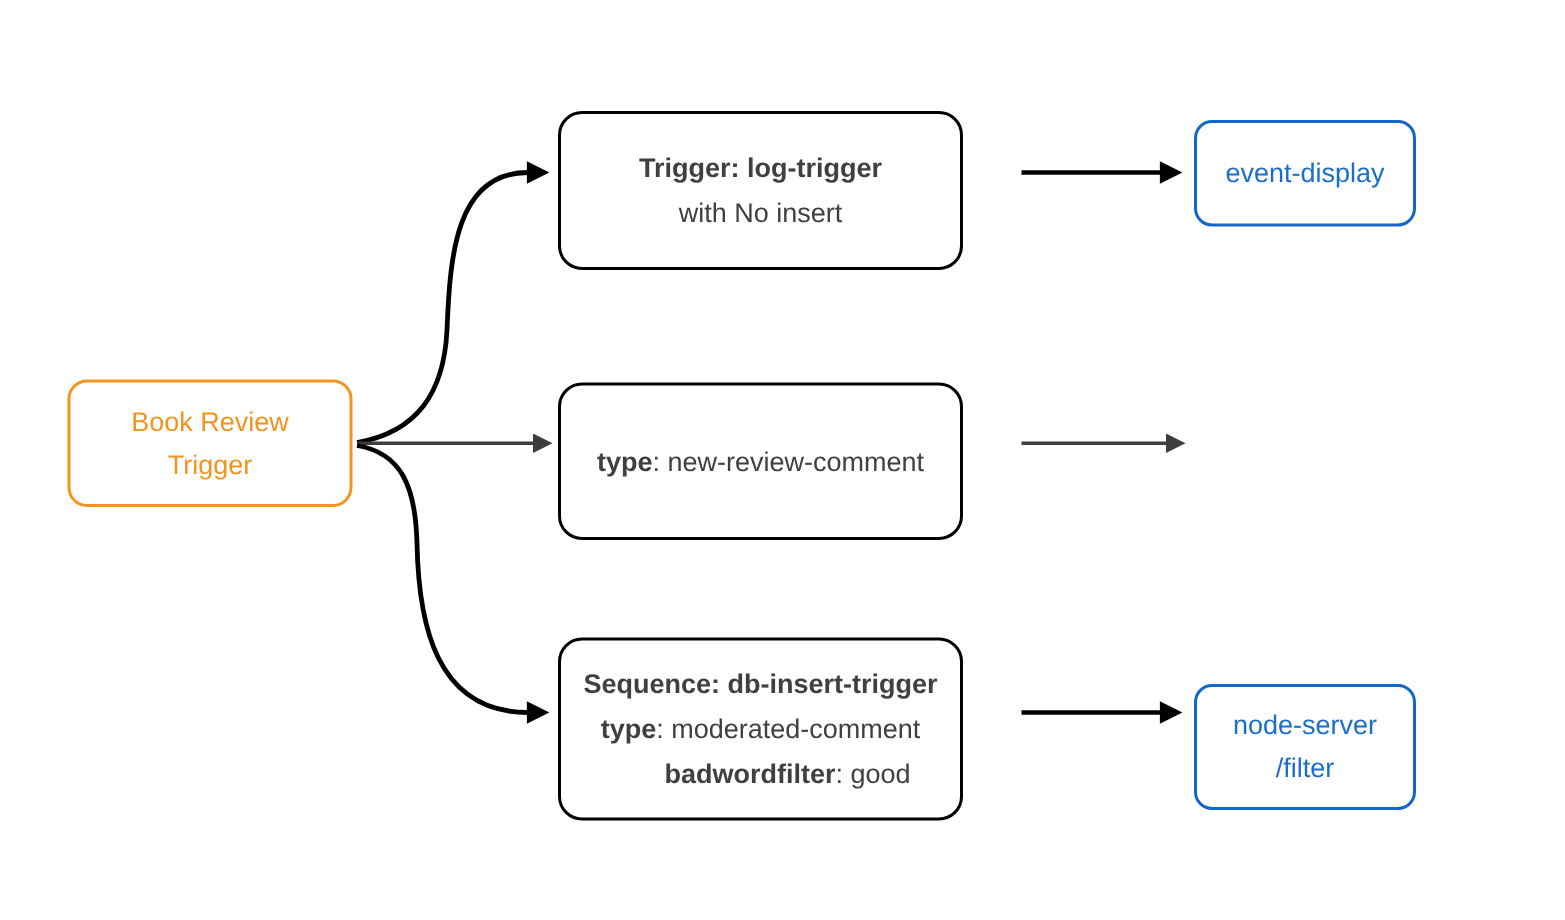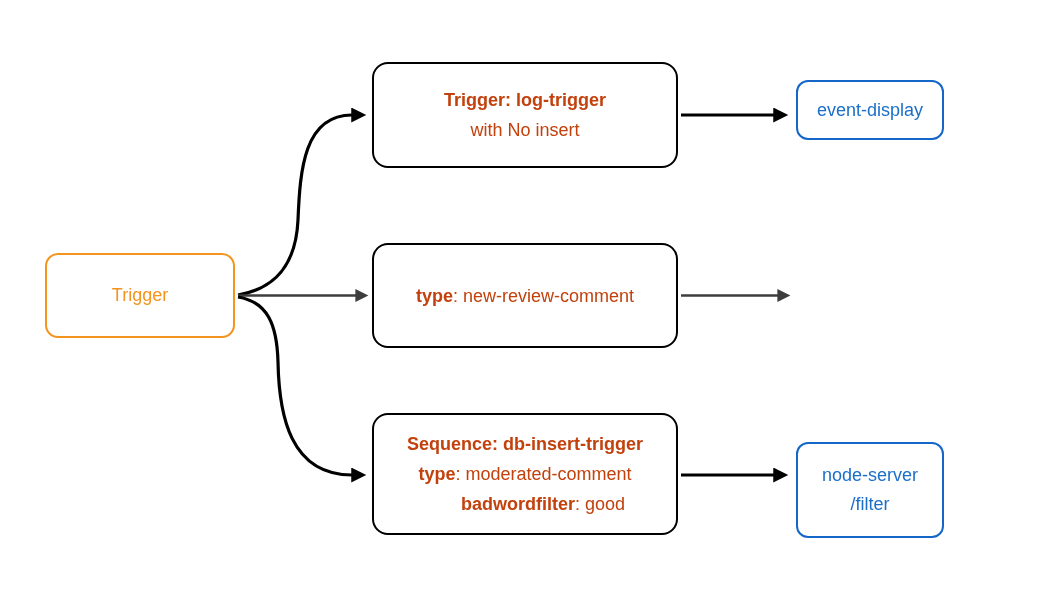--- a/index.html
+++ b/index.html
@@ -35,42 +35,43 @@
     left: 45px; top: 253px;
     width: 190px; height: 85px;
     border: 2.5px solid #f2941d;
     border-radius: 13px;
     color: #f2941d;
     font-size: 18px;
     line-height: 29px;
   }
   .trigger-node {
     left: 372px;
-    width: 306px;
+    width: 270px;
     border: 2.5px solid #000000;
     border-radius: 16px;
-    color: #c2410c;
+    color: #404040;
     font-size: 18px;
     line-height: 30px;
+    margin-top: 12px;
   }
   .trigger-node.t1 { top: 62px;  height: 106px; }
   .trigger-node.t2 { top: 243px; height: 105px; }
   .trigger-node.t3 { top: 413px; height: 122px; }
   .sink-node {
     left: 796px;
     width: 148px;
     border: 2.5px solid #1566c9;
     border-radius: 12px;
     color: #1b6fc9;
     font-size: 18px;
     line-height: 29px;
   }
-  .sink-node.s1 { top: 80px;  height: 60px; }
+  .sink-node.s1 { top: 80px;  height: 71px; }
   .sink-node.s2 { top: 260px; height: 71px; }
-  .sink-node.s3 { top: 442px; height: 96px; }
+  .sink-node.s3 { top: 456px; height: 84px; }
   .line { white-space: nowrap; }
   .b { font-weight: bold; }
   .shift-right { transform: translateX(18px); text-align: center; }
 </style>
 </head>
 <body>
 
 <div class="canvas">
 
   <svg class="edges-layer" width="1043" height="613" viewBox="0 0 1043 613" xmlns="http://www.w3.org/2000/svg">
@@ -90,20 +91,21 @@
     <path d="M 238 297 C 268 302 277 325 278 362 C 279 415 290 475 352 475" fill="none" stroke="#000000" stroke-width="3.2" marker-end="url(#arrow-black)"></path>
 
     <path d="M 681 115 L 774 115" fill="none" stroke="#000000" stroke-width="3" marker-end="url(#arrow-black)"></path>
 
     <path d="M 681 295.5 L 778 295.5" fill="none" stroke="#3d3d3d" stroke-width="2.3" marker-end="url(#arrow-gray)"></path>
 
     <path d="M 681 475 L 774 475" fill="none" stroke="#000000" stroke-width="3" marker-end="url(#arrow-black)"></path>
   </svg>
 
   <div class="node broker-node">
+    <div class="line">Book Review</div>
     <div class="line">Trigger</div>
   </div>
 
   <div class="node trigger-node t1">
     <div class="line b">Trigger: log-trigger</div>
     <div class="line"><span class="b"></span><span>with No insert</span></div>
   </div>
 
   <div class="node trigger-node t2">
     <div class="line"><span class="b">type</span><span>: new-review-comment</span></div>

